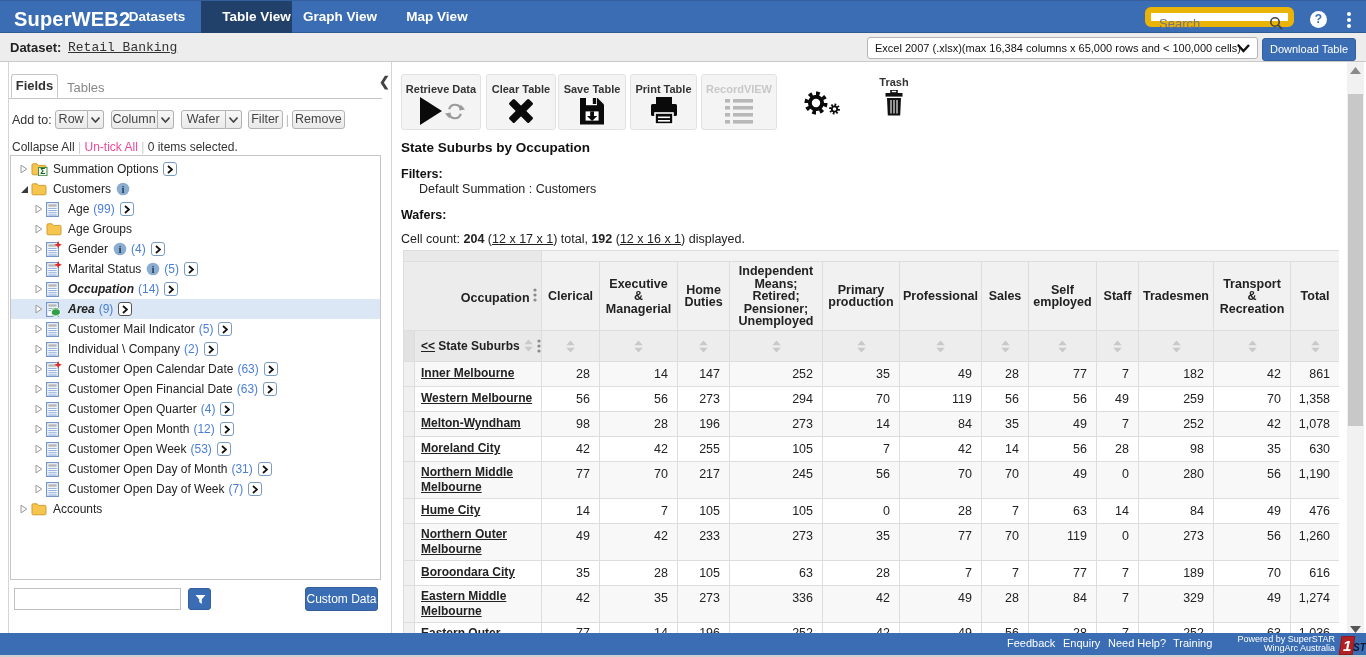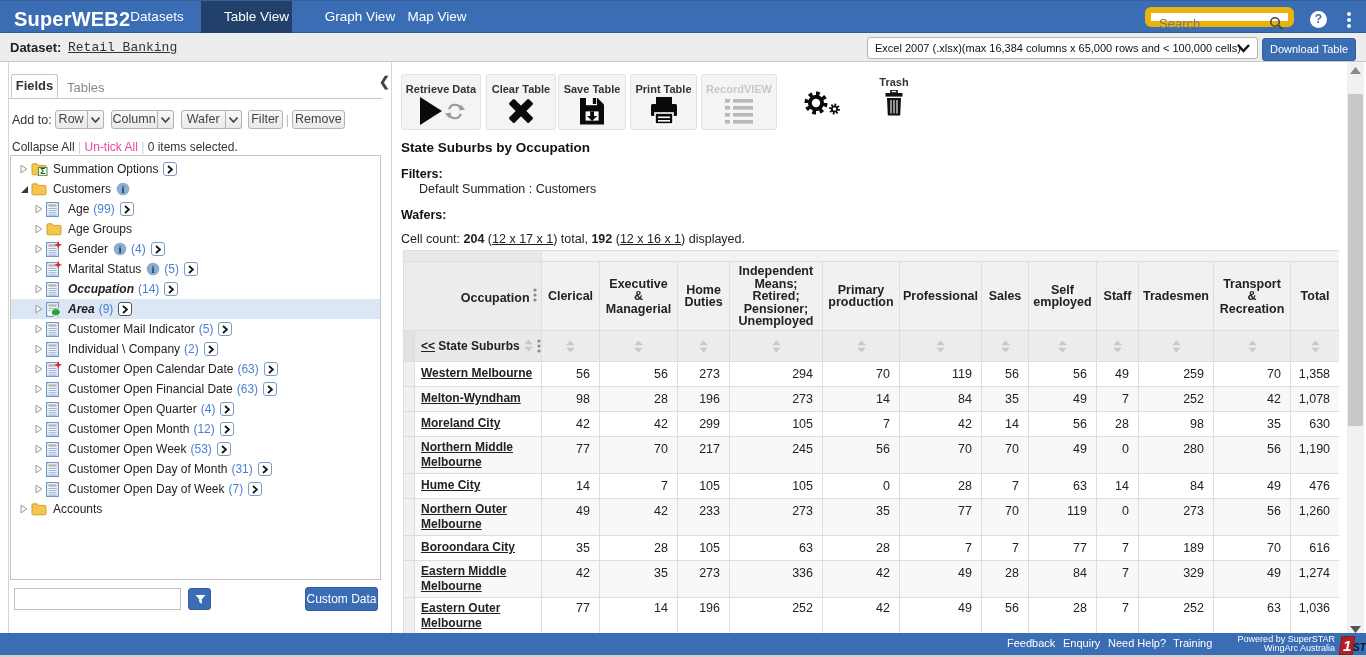--- a/index.html
+++ b/index.html
@@ -1,20 +1,20 @@
 <!DOCTYPE html>
 <html><head>
 <meta charset="utf-8">
 <style>
 * { margin:0; padding:0; box-sizing:border-box; }
 html,body { width:1366px; height:657px; overflow:hidden; font-family:"Liberation Sans", sans-serif; background:#fff; }
 
 #topbar { position:absolute; left:0; top:0; width:1366px; height:33px; background:#3a6db3; border-top:1px solid #345f9c; border-bottom:1px solid #2f5a94; }
 #logo { position:absolute; left:14px; top:7px; color:#fff; font-size:20px; font-weight:bold; letter-spacing:0.2px; }
-.nav { position:absolute; top:0; height:33px; line-height:32px; color:#fff; font-size:13.5px; font-weight:normal; text-align:center; }
+.nav { position:absolute; top:0; height:33px; line-height:32px; color:#fff; font-size:13.5px; font-weight:bold; text-align:center; }
 #nav-tableview { background:#21416b;padding-left:20px; }
 #search { position:absolute; left:1145px; top:6px; width:149px; height:20px; background:#fff; border-radius:6px; border:6px solid #eab308; }
 #search span { position:absolute; left:8px; top:3px; font-size:13px; color:#777; }
 #helpq { position:absolute; left:1310px; top:10px; width:17px; height:17px; border-radius:50%; background:#fff; color:#3a6db3; font-size:12px; font-weight:bold; text-align:center; line-height:17px; }
 .vdots { position:absolute; left:1347px; top:11px; width:4px; }
 .vdots div { width:4px; height:4px; border-radius:50%; background:#fff; margin-bottom:2px; }
 
 #strip { position:absolute; left:0; top:33px; width:1366px; height:29px; background:#ededed; border-bottom:1px solid #c9c9c9; }
 #strip .lab { position:absolute; left:10px; top:7px; font-size:13px; font-weight:bold; color:#222; }
 #strip .lnk { position:absolute; left:68px; top:7px; font-size:13px; color:#333; text-decoration:underline;font-family:Liberation Mono, monospace; }
@@ -82,21 +82,21 @@
 #footer a { color:#fff; text-decoration:none; font-size:11px; }
 #fpow { position:absolute; left:1235px; top:2px; width:100px; font-size:9px; text-align:right; line-height:9px; }
 #bottomgray { position:absolute; left:0; top:655px; width:1366px; height:2px; background:#d0d0d0; }
 </style>
 </head>
 <body>
 <div id="topbar">
   <div id="logo">SuperWEB2</div>
   <div class="nav" style="left:122px;width:70px;">Datasets</div>
   <div class="nav" id="nav-tableview" style="left:201px;width:91px;">Table View</div>
-  <div class="nav" style="left:316px;width:88px;">Graph View</div>
+  <div class="nav" style="left:296px;width:88px;">Graph View</div>
   <div class="nav" style="left:399px;width:76px;">Map View</div>
   <div id="search">
       <span>Search</span>
     <svg style="position:absolute;right:5px;top:3px;" width="14" height="14" viewBox="0 0 14 14">
         <circle cx="6" cy="6" r="4.2" fill="none" stroke="#444" stroke-width="1.6"></circle>
         <line x1="9.2" y1="9.2" x2="13" y2="13" stroke="#444" stroke-width="1.8"></line>
       </svg>
   </div>
   <div id="helpq">?</div>
   <div class="vdots">
@@ -768,20 +768,36 @@
               </svg></td>
     <td><svg width="11" height="13" viewBox="0 0 13 15" style="vertical-align:middle">
                 <path d="M6.5 0.5 L11.5 6 H1.5 Z" fill="#c9c9c9"></path>
                 <path d="M6.5 14.5 L11.5 9 H1.5 Z" fill="#c9c9c9"></path>
               </svg></td>
     <td><svg width="11" height="13" viewBox="0 0 13 15" style="vertical-align:middle">
                 <path d="M6.5 0.5 L11.5 6 H1.5 Z" fill="#c9c9c9"></path>
                 <path d="M6.5 14.5 L11.5 9 H1.5 Z" fill="#c9c9c9"></path>
               </svg></td>
   </tr>
+  <tr class="odd" style="height:25px;">
+            <td class="gut"></td>
+            <td class="lbl"><u>Inner Melbourne</u></td>
+            <td class="num">28</td>
+            <td class="num">14</td>
+            <td class="num">147</td>
+            <td class="num">252</td>
+            <td class="num">35</td>
+            <td class="num">49</td>
+            <td class="num">28</td>
+            <td class="num">77</td>
+            <td class="num">7</td>
+            <td class="num">182</td>
+            <td class="num">42</td>
+            <td class="num">861</td>
+          </tr>
   <tr class="even" style="height:25px;">
             <td class="gut"></td>
             <td class="lbl"><u>Western Melbourne</u></td>
             <td class="num">56</td>
             <td class="num">56</td>
             <td class="num">273</td>
             <td class="num">294</td>
             <td class="num">70</td>
             <td class="num">119</td>
             <td class="num">56</td>
@@ -805,21 +821,21 @@
             <td class="num">7</td>
             <td class="num">252</td>
             <td class="num">42</td>
             <td class="num">1,078</td>
           </tr>
   <tr class="even" style="height:25px;">
             <td class="gut"></td>
             <td class="lbl"><u>Moreland City</u></td>
             <td class="num">42</td>
             <td class="num">42</td>
-            <td class="num">299</td>
+            <td class="num">255</td>
             <td class="num">105</td>
             <td class="num">7</td>
             <td class="num">42</td>
             <td class="num">14</td>
             <td class="num">56</td>
             <td class="num">28</td>
             <td class="num">98</td>
             <td class="num">35</td>
             <td class="num">630</td>
           </tr>

